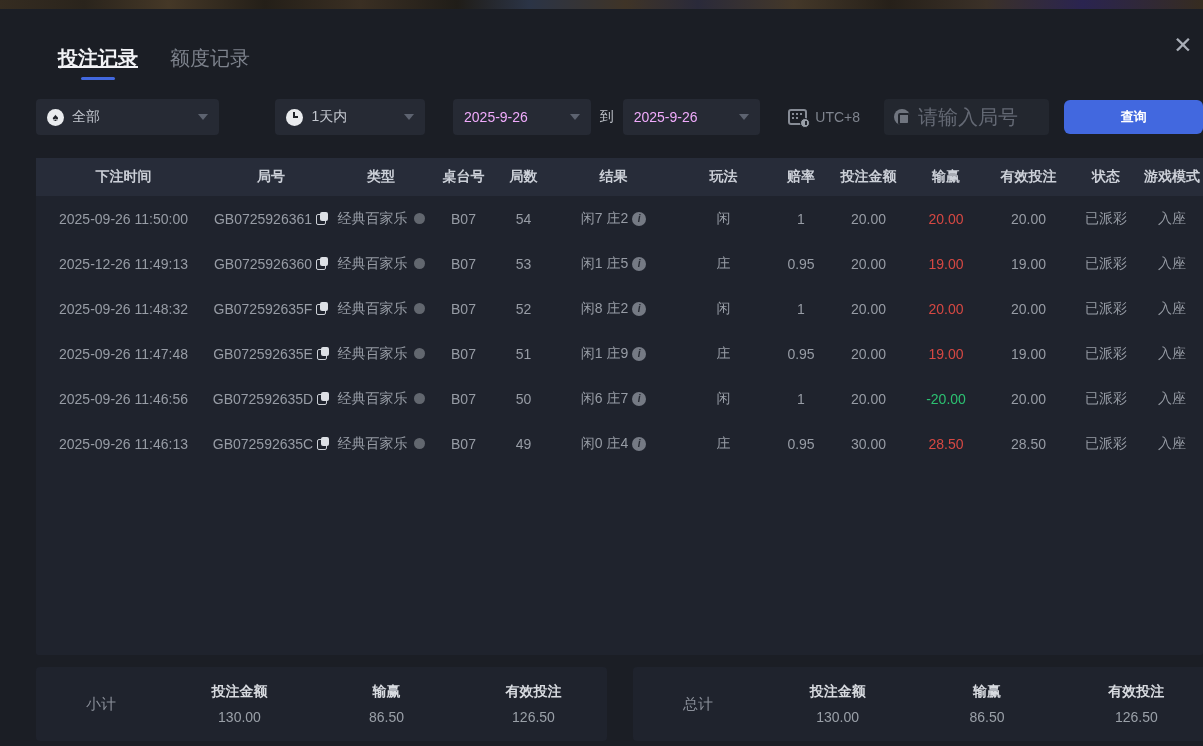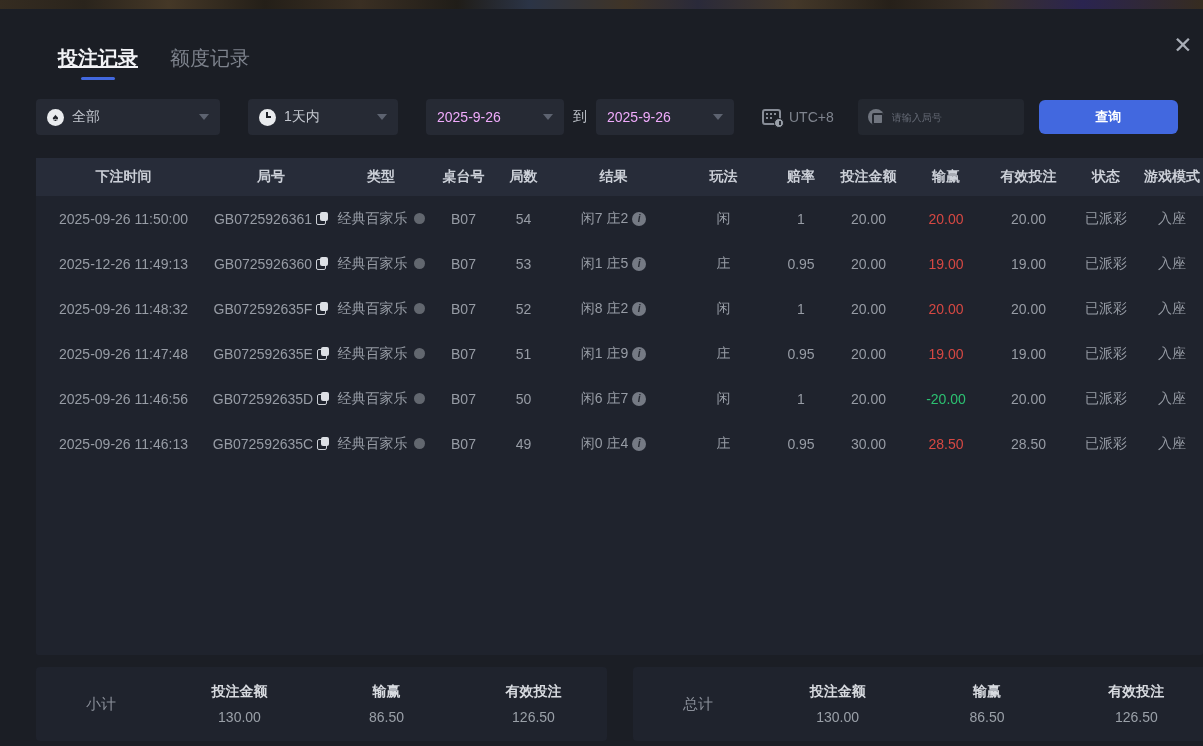--- a/index.html
+++ b/index.html
@@ -36,21 +36,21 @@
   .tab.active{color:#f2f3f6;font-weight:bold;text-decoration:underline;}
   .underline{display:block;width:34px;height:3px;border-radius:2px;background:var(--accent);margin:5px auto 0;}
   
   .filterbar{display:flex;align-items:center;margin-top:25px;padding-left:36px;height:36px;}
   .select{
     height:36px;background:#262a34;border-radius:4px;position:relative;
     display:flex;align-items:center;padding:0 24px 0 11px;
     font-size:14px;color:#c3c7cf;cursor:pointer;
   }
   .dd1{width:184px;margin-right:28px;}
-  .dd2{width:150px;margin-right:28px;}
+  .dd2{width:150px;margin-right:28px;margin-left:28px;}
   .date{width:138px;color:#f0abfc;}
   .tri{
     position:absolute;right:11px;top:15px;width:0;height:0;
     border-left:5px solid transparent;border-right:5px solid transparent;
     border-top:6px solid #5d6370;
   }
   .circ{
     width:17px;height:17px;border-radius:50%;background:#e9ebee;flex:0 0 17px;
     display:flex;align-items:center;justify-content:center;margin-right:8px;position:relative;
   }
@@ -70,21 +70,21 @@
   .utc-label{font-size:14px;color:#7f848e;}
   .input-wrap{
     margin-left:24px;width:166px;height:36px;background:#23272f;border-radius:4px;
     display:flex;align-items:center;padding:0 10px;
   }
   .round-icon{width:16px;height:16px;border-radius:50%;background:#70757f;position:relative;margin-right:8px;flex:0 0 16px;}
   .round-icon::after{content:'';position:absolute;left:4px;top:4px;width:8px;height:8px;
     border:2px solid #23272f;border-radius:2px;}
   .input-wrap input{
     background:transparent;border:none;outline:none;width:100%;
-    font-size:10px;color:#eab308;font-family:inherit;
+    font-size:20px;color:#eab308;font-family:inherit;
   }
   .input-wrap input::placeholder{color:#646974;}
   .search-btn{
     margin-left:15px;width:139px;height:34px;background:var(--accent);
     border:none;border-radius:6px;color:#ffffff;font-size:13px;font-weight:bold;
     cursor:pointer;font-family:inherit;
   }
   
   .table{margin:23px 0 0 36px;width:1167px;height:497px;background:#1f232d;border-radius:2px;}
   .thead{height:38px;background:#272c39;display:flex;align-items:center;

